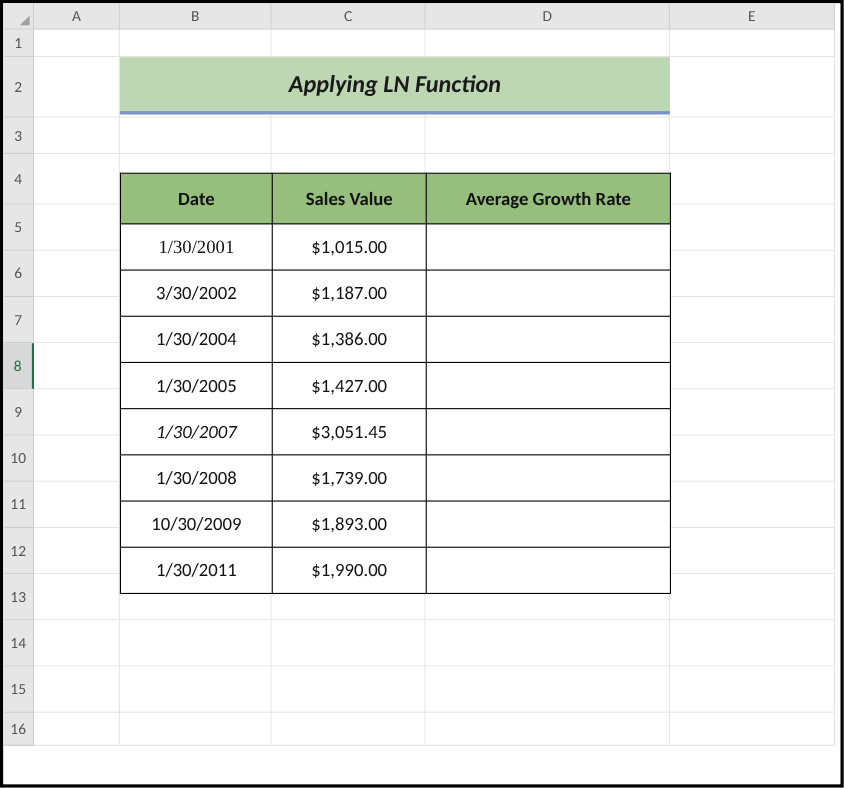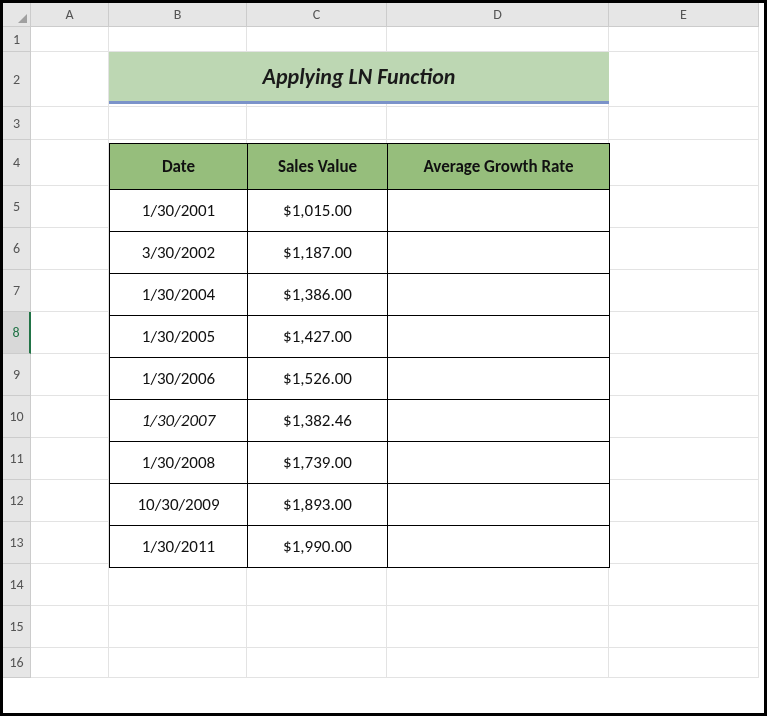--- a/index.html
+++ b/index.html
@@ -281,57 +281,52 @@
         <div class="cell" style="width: 140px; height: 30px;"></div>
         <div class="cell" style="width: 222px; height: 30px;"></div>
         <div class="cell" style="width: 150px; height: 30px;"></div>
       </div>
     </div>
 
   <div class="title-banner" id="titleBanner" style="left: 106px; top: 49px; width: 500px; height: 52px;">
     <span>Applying LN Function</span>
   </div>
 
-  <table class="data-table" id="dataTable" style="left: 106px; top: 140px;">
+  <table class="data-table" id="dataTable" style="left: 106px; top: 154px;">
       <thead>
         <tr>
           <th style="width: 138px; height: 46px;">Date</th>
           <th style="width: 140px; height: 46px;">Sales Value</th>
           <th style="width: 222px; height: 46px;">Average Growth Rate</th>
         </tr>
       </thead>
       <tbody>
         <tr>
-          <td style="width: 138px; height: 42px;">1/30/2001</td>
+          <td style="width: 138px; height: 42px; font-family: Liberation Serif, serif;">1/30/2001</td>
           <td style="width: 140px; height: 42px;">$1,015.00</td>
           <td style="width: 222px; height: 42px;"></td>
         </tr>
         <tr>
           <td style="width: 138px; height: 42px;">3/30/2002</td>
           <td style="width: 140px; height: 42px;">$1,187.00</td>
           <td style="width: 222px; height: 42px;"></td>
         </tr>
         <tr>
           <td style="width: 138px; height: 42px;">1/30/2004</td>
           <td style="width: 140px; height: 42px;">$1,386.00</td>
           <td style="width: 222px; height: 42px;"></td>
         </tr>
         <tr>
           <td style="width: 138px; height: 42px;">1/30/2005</td>
           <td style="width: 140px; height: 42px;">$1,427.00</td>
           <td style="width: 222px; height: 42px;"></td>
         </tr>
         <tr>
-          <td style="width: 138px; height: 42px;">1/30/2006</td>
-          <td style="width: 140px; height: 42px;">$1,526.00</td>
-          <td style="width: 222px; height: 42px;"></td>
-        </tr>
-        <tr>
           <td style="width: 138px; height: 42px; font-style: italic;">1/30/2007</td>
-          <td style="width: 140px; height: 42px;">$1,382.46</td>
+          <td style="width: 140px; height: 42px;">$3,051.45</td>
           <td style="width: 222px; height: 42px;"></td>
         </tr>
         <tr>
           <td style="width: 138px; height: 42px;">1/30/2008</td>
           <td style="width: 140px; height: 42px;">$1,739.00</td>
           <td style="width: 222px; height: 42px;"></td>
         </tr>
         <tr>
           <td style="width: 138px; height: 42px;">10/30/2009</td>
           <td style="width: 140px; height: 42px;">$1,893.00</td>

